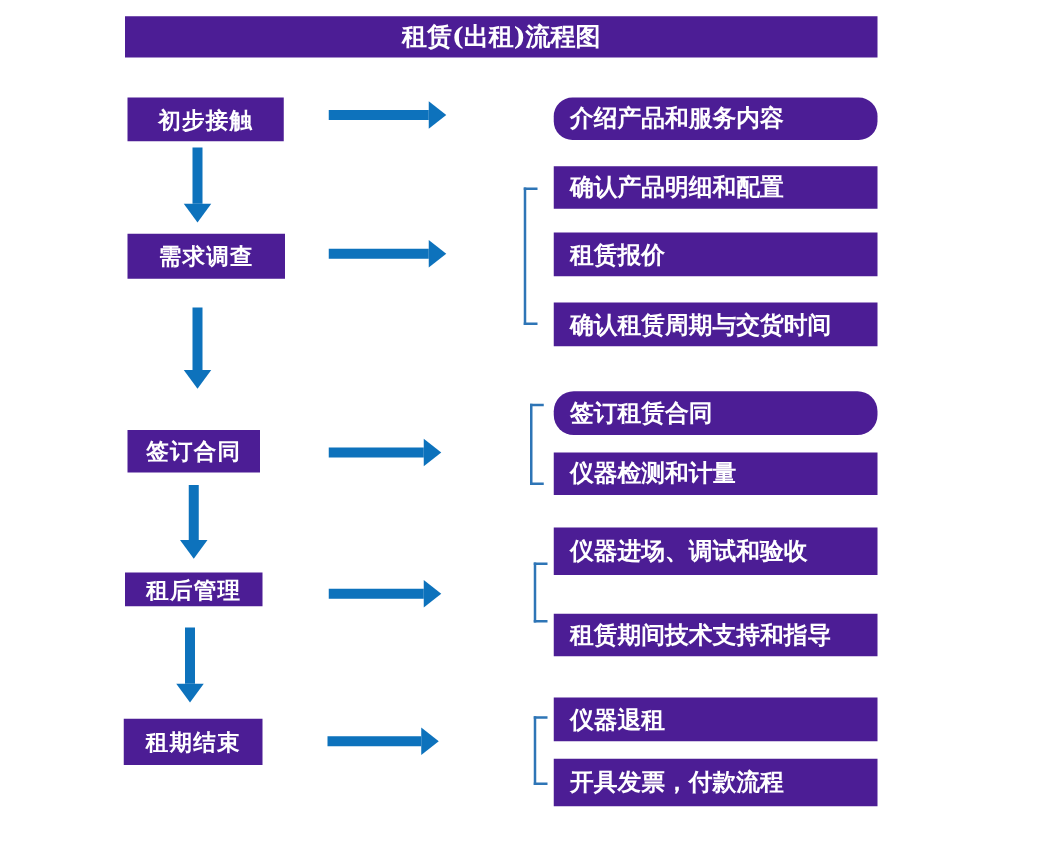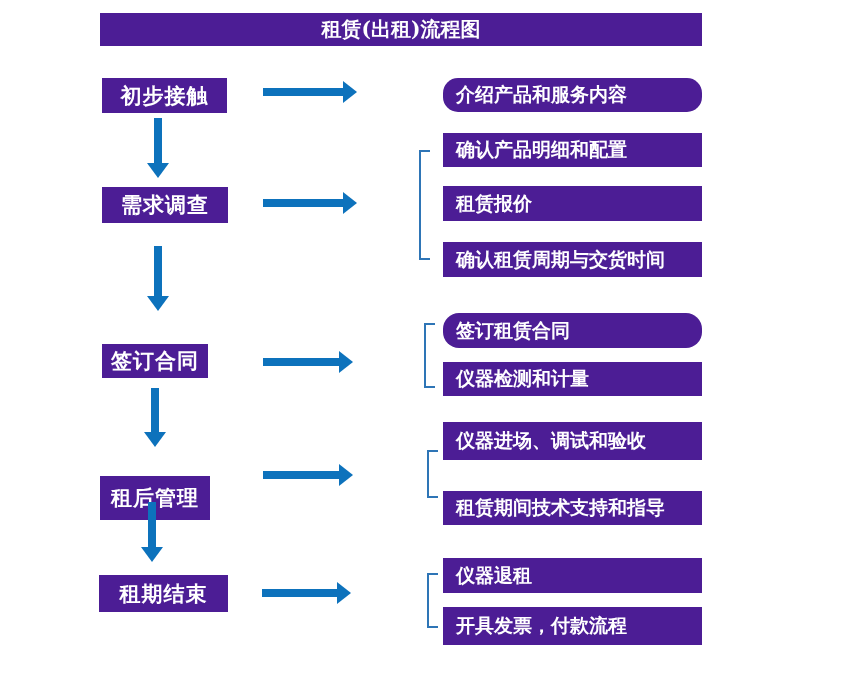--- a/index.html
+++ b/index.html
@@ -21,21 +21,21 @@
     box-sizing: border-box;
     white-space: nowrap;
   }
   .titlebar {
     left: 100px; top: 13px; width: 602px; height: 33px;
     justify-content: center;
     font-size: 20px;
   }
   .step {
     justify-content: center;
-    font-size: 21px;
+    font-size: 18px;
     letter-spacing: 1px;
   }
   .output {
     left: 443px;
     width: 259px;
     font-size: 19px;
     padding-left: 13px;
   }
   
   .harrow {
@@ -83,22 +83,22 @@
 </head>
 <body>
 
 <div class="stage">
 
   <div class="box titlebar">租赁(出租)流程图</div>
 
   <div class="box step" style="left:102px; top:78px;  width:125px; height:35px;">初步接触</div>
   <div class="box step" style="left:102px; top:187px; width:126px; height:36px;">需求调查</div>
   <div class="box step" style="left:102px; top:344px; width:106px; height:34px;">签订合同</div>
-  <div class="box step" style="left:100px; top:458px; width:110px; height:44px;margin-top:18px;">租后管理</div>
-  <div class="box step" style="left:99px;  top:575px; width:129px; height:37px;">租期结束</div>
+  <div class="box step" style="left:100px; top:458px; width:110px; height:27px;">租后管理</div>
+  <div class="box step" style="left:99px;  top:575px; width:111px; height:37px;">租期结束</div>
 
   <div class="varrow" style="left:154px; top:118px; height:45px;"></div>
   <div class="varrow" style="left:154px; top:246px; height:50px;"></div>
   <div class="varrow" style="left:151px; top:388px; height:44px;"></div>
   <div class="varrow" style="left:148px; top:502px; height:45px;"></div>
 
   <div class="harrow" style="left:263px; top:88px;  width:80px;"></div>
   <div class="harrow" style="left:263px; top:199px; width:80px;"></div>
   <div class="harrow" style="left:263px; top:358px; width:76px;"></div>
   <div class="harrow" style="left:263px; top:471px; width:76px;"></div>

